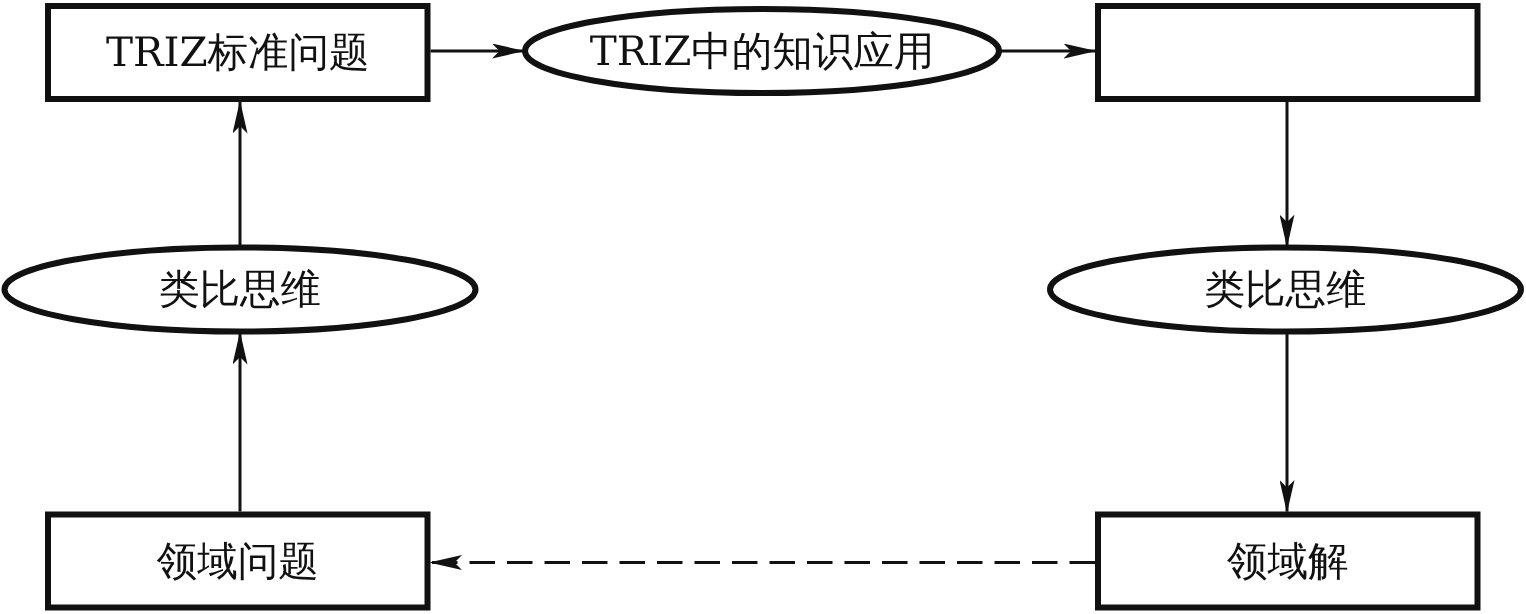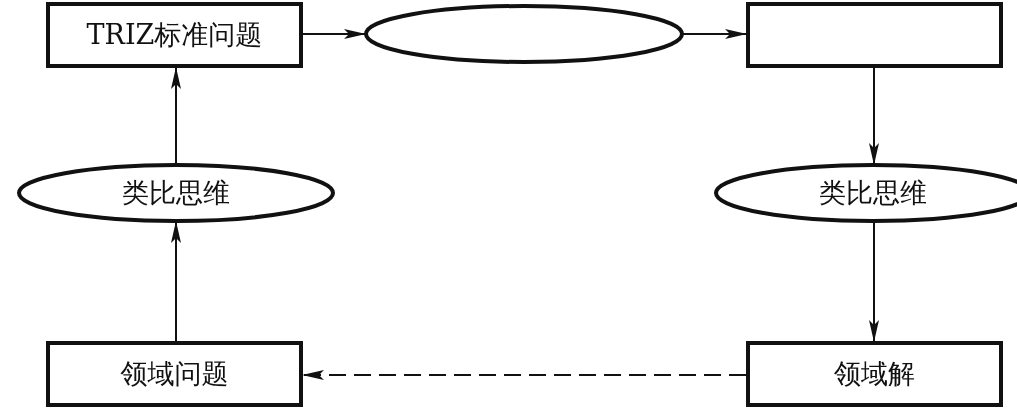--- a/index.html
+++ b/index.html
@@ -9,21 +9,21 @@
     }
     body {
       width: 1017px;
       height: 409px;
       position: relative;
       overflow: hidden;
       font-family: "DejaVu Serif", "Liberation Serif", serif;
     }
     #diagram {
       position: absolute;
-      left: 16px;
+      left: 0;
       top: 0;
       width: 921px;
       height: 409px;
     }
     .node-label {
       position: absolute;
       display: flex;
       align-items: center;
       justify-content: center;
       font-family: "DejaVu Serif", "Liberation Serif", serif;
@@ -58,17 +58,18 @@
     <line x1="667" y1="34" x2="730" y2="34" stroke="#111111" stroke-width="2" marker-end="url(#arrowhead)"></line>
     <line x1="858" y1="68" x2="858" y2="164" stroke="#111111" stroke-width="2" marker-end="url(#arrowhead)"></line>
     <line x1="858" y1="222" x2="858" y2="341" stroke="#111111" stroke-width="2" marker-end="url(#arrowhead)"></line>
     <line x1="730" y1="375" x2="287" y2="375" stroke="#111111" stroke-width="2" stroke-dasharray="17,8" marker-end="url(#arrowhead)"></line>
     <line x1="160" y1="341" x2="160" y2="222" stroke="#111111" stroke-width="2" marker-end="url(#arrowhead)"></line>
     <line x1="160" y1="164" x2="160" y2="68" stroke="#111111" stroke-width="2" marker-end="url(#arrowhead)"></line>
   </svg>
 
   
   <div class="node-label" style="left:32px; top:4px; width:253px; height:62px;">TRIZ标准问题</div>
+  <div class="node-label" style="left:350px; top:6px; width:316px; height:56px;">TRIZ中的知识应用</div>
   <div class="node-label" style="left:3px; top:165px; width:314px; height:56px;">类比思维</div>
   <div class="node-label" style="left:700px; top:165px; width:314px; height:56px;">类比思维</div>
   <div class="node-label" style="left:32px; top:343px; width:253px; height:62px;">领域问题</div>
   <div class="node-label" style="left:732px; top:343px; width:253px; height:62px;">领域解</div>
 </div>
 
 </body></html>

